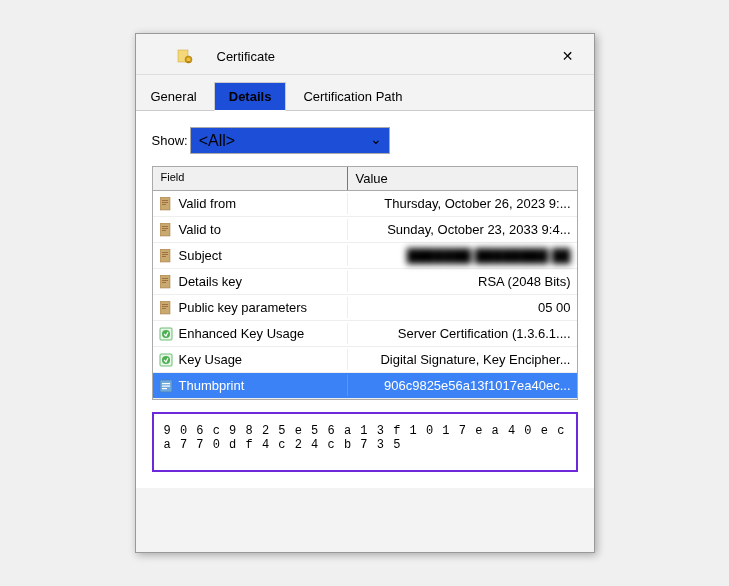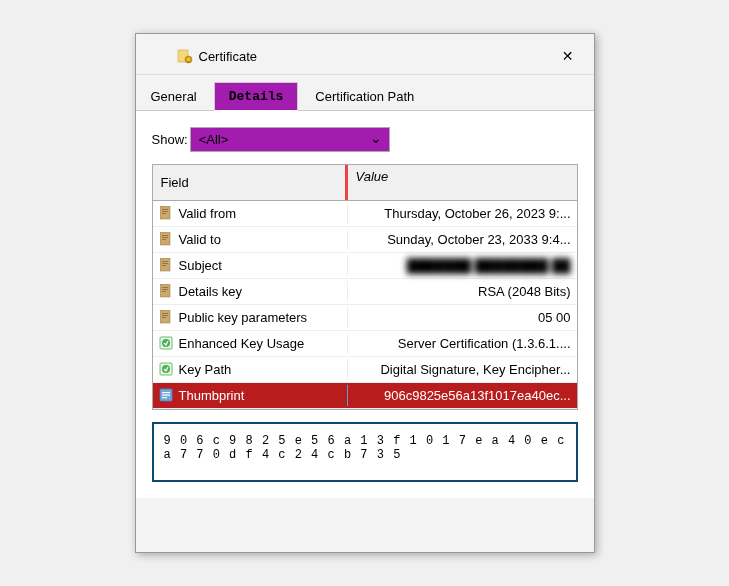--- a/index.html
+++ b/index.html
@@ -24,21 +24,21 @@
       background: #f3f3f3;
       display: flex;
       align-items: center;
       justify-content: space-between;
       padding: 8px 12px 4px 8px;
       border-bottom: 1px solid #ddd;
     }
     .title-bar-left {
       display: flex;
       align-items: center;
-      gap: 6px;
+      gap: 24px;
       padding-left: 33px;
     }
     .title-bar-title {
       font-size: 13px;
       color: #000;
     }
     .close-btn {
       width: 28px;
       height: 28px;
       border: none;
@@ -62,45 +62,44 @@
       cursor: pointer;
       font-size: 13px;
       border: 1px solid transparent;
       border-bottom: none;
       margin-right: 2px;
       background: transparent;
       position: relative;
       bottom: -1px;
     }
     .tab.active {
-      background: #a21caf;
+      background: #1d4ed8;
       border: 1px solid #ccc;
       border-bottom: 1px solid #ffffff;
       font-weight: 600;
-      font-family: Liberation Mono, monospace;
     }
     .content {
       background: #ffffff;
       padding: 16px;
     }
     .show-row {
       display: flex;
       align-items: center;
       gap: 2px;
       margin-bottom: 12px;
     }
     .show-label {
       font-size: 13px;
     }
     .show-select {
       width: 200px;
       padding: 4px 8px;
       border: 1px solid #aaa;
-      background: #a21caf;
-      font-size: 13px;
+      background: #1d4ed8;
+      font-size: 16px;
       appearance: none;
       -webkit-appearance: none;
       cursor: pointer;
       position: relative;
     }
     .select-wrapper {
       position: relative;
       width: 200px;
     }
     .select-wrapper::after {
@@ -118,68 +117,67 @@
       position: relative;
     }
     .table-header {
       display: flex;
       background: #f0f0f0;
       border-bottom: 1px solid #aaa;
       font-weight: 400;
     }
     .col-field {
       width: 195px;
-      padding: 10px 8px;
-      border-right: 3px solid #ef4444;
-      font-size: 13px;
+      padding: 4px 8px;
+      border-right: 1px solid #ef4444;
+      font-size: 11px;
     }
     .col-value {
       flex: 1;
       padding: 4px 8px;
       font-size: 13px;
-      font-style: italic;
     }
     .table-row {
       display: flex;
       border-bottom: 1px solid #eee;
       align-items: center;
       min-height: 26px;
     }
     .table-row.selected {
-      background: #b91c1c;
+      background: #3b82f6;
       color: white;
     }
     .row-field {
       width: 195px;
       padding: 3px 6px;
       border-right: 1px solid #eee;
       font-size: 13px;
       display: flex;
-      align-items: flex-start;
+      align-items: flex-end;
       gap: 6px;
     }
     .row-value {
       flex: 1;
       padding: 3px 6px;
       font-size: 13px;
       white-space: nowrap;
       overflow: hidden;
       text-overflow: ellipsis;
       text-align: right;
     }
     .field-icon {
       width: 14px;
       height: 14px;
       flex-shrink: 0;
       display: inline-flex;
       align-items: center;
       justify-content: center;
     }
     .detail-box {
-      border: 2px solid #0c4a6e;
+      border: 2px solid #6d28d9;
       background: #fff;
       padding: 10px;
       min-height: 60px;
       font-family: 'Courier New', monospace;
       font-size: 12px;
       letter-spacing: 1px;
       word-break: break-all;
       color: #000;
     }
     
@@ -329,21 +327,21 @@
 
         <div class="table-row">
           <div class="row-field">
             <span class="field-icon">
               <svg width="14" height="14" viewBox="0 0 14 14">
                 <rect x="1" y="1" width="12" height="12" rx="1" fill="#e8f5e9" stroke="#4caf50" stroke-width="0.8"></rect>
                 <circle cx="7" cy="7" r="4" fill="#4caf50"></circle>
                 <path d="M5 7 L7 9 L9 5" stroke="white" stroke-width="1.2" fill="none"></path>
               </svg>
             </span>
-            <span>Key Path</span>
+            <span>Key Usage</span>
           </div>
           <div class="row-value">Digital Signature, Key Encipher...</div>
         </div>
 
         <div class="table-row selected">
           <div class="row-field" style="color:white; border-right-color: #5a9fd4;">
             <span class="field-icon">
               <svg width="14" height="14" viewBox="0 0 14 14">
                 <rect x="1" y="1" width="12" height="12" rx="1" fill="#6fa8dc" stroke="#4a80c0" stroke-width="0.8"></rect>
                 <rect x="3" y="4" width="8" height="1.2" fill="white"></rect>

